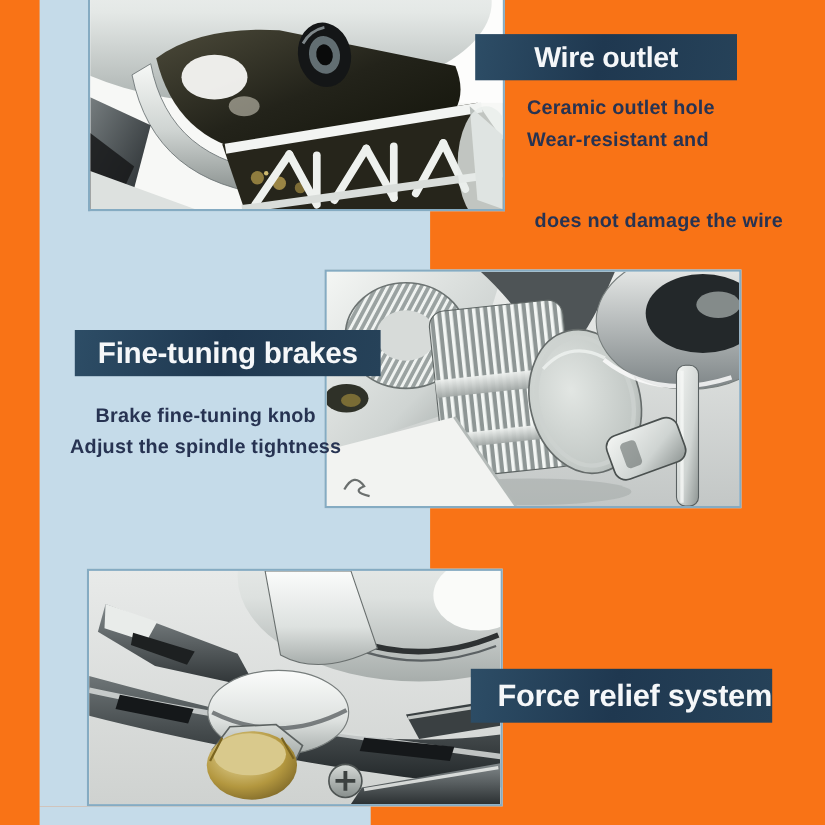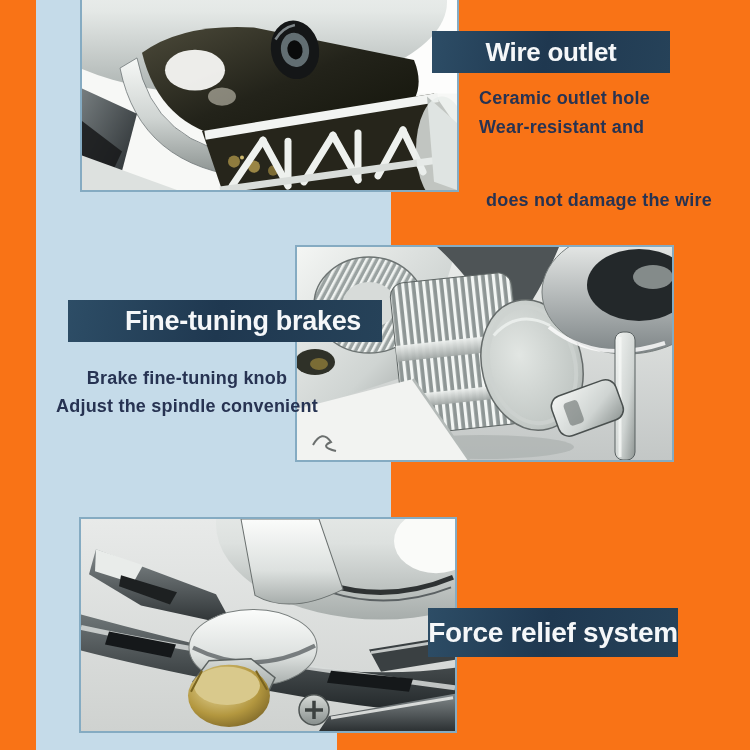--- a/index.html
+++ b/index.html
@@ -27,22 +27,22 @@
   .photo-mid{left:295px;top:245px;width:379px;height:217px;}
   .photo-bot{left:79px;top:517px;width:378px;height:216px;}
   .label-box{
     position:absolute;z-index:5;
     background:linear-gradient(100deg,#2d4d66 0%,#1f3850 48%,#264259 100%);
     color:var(--heading);font-weight:700;
     display:flex;align-items:center;justify-content:center;
     white-space:nowrap;overflow:visible;letter-spacing:-0.3px;
   }
   .label-wire{left:432px;top:31px;width:238px;height:42px;font-size:26px;}
-  .label-fine{left:68px;top:300px;width:278px;height:42px;font-size:27px;padding-left:36px;}
-  .label-force{left:428px;top:608px;width:250px;height:49px;font-size:28px;}
+  .label-fine{left:68px;top:300px;width:278px;height:42px;font-size:27px;}
+  .label-force{left:428px;top:608px;width:250px;height:49px;font-size:28px;padding-left:24px;}
   .desc{
     position:absolute;z-index:5;color:var(--body);
     font-weight:700;font-size:18px;letter-spacing:0.2px;
   }
   .desc div{white-space:nowrap;}
   .desc-wire{left:479px;top:84px;line-height:29px;}
   .desc-wire .indent{padding-left:7px;margin-top:44px;}
   .desc-fine{left:56px;top:364px;width:262px;line-height:28px;text-align:center;}
   .desc-force{left:462px;top:666px;line-height:31px;}
 </style>
@@ -252,16 +252,16 @@
     <span>Force relief system</span>
   </div>
 
   <div class="desc desc-wire">
     <div>Ceramic outlet hole</div>
     <div>Wear-resistant and</div>
     <div class="indent">does not damage the wire</div>
   </div>
   <div class="desc desc-fine">
     <div>Brake fine-tuning knob</div>
-    <div>Adjust the spindle convenient</div>
+    <div>Adjust the spindle tightness</div>
   </div>
 
 </div>
 
 </body></html>

